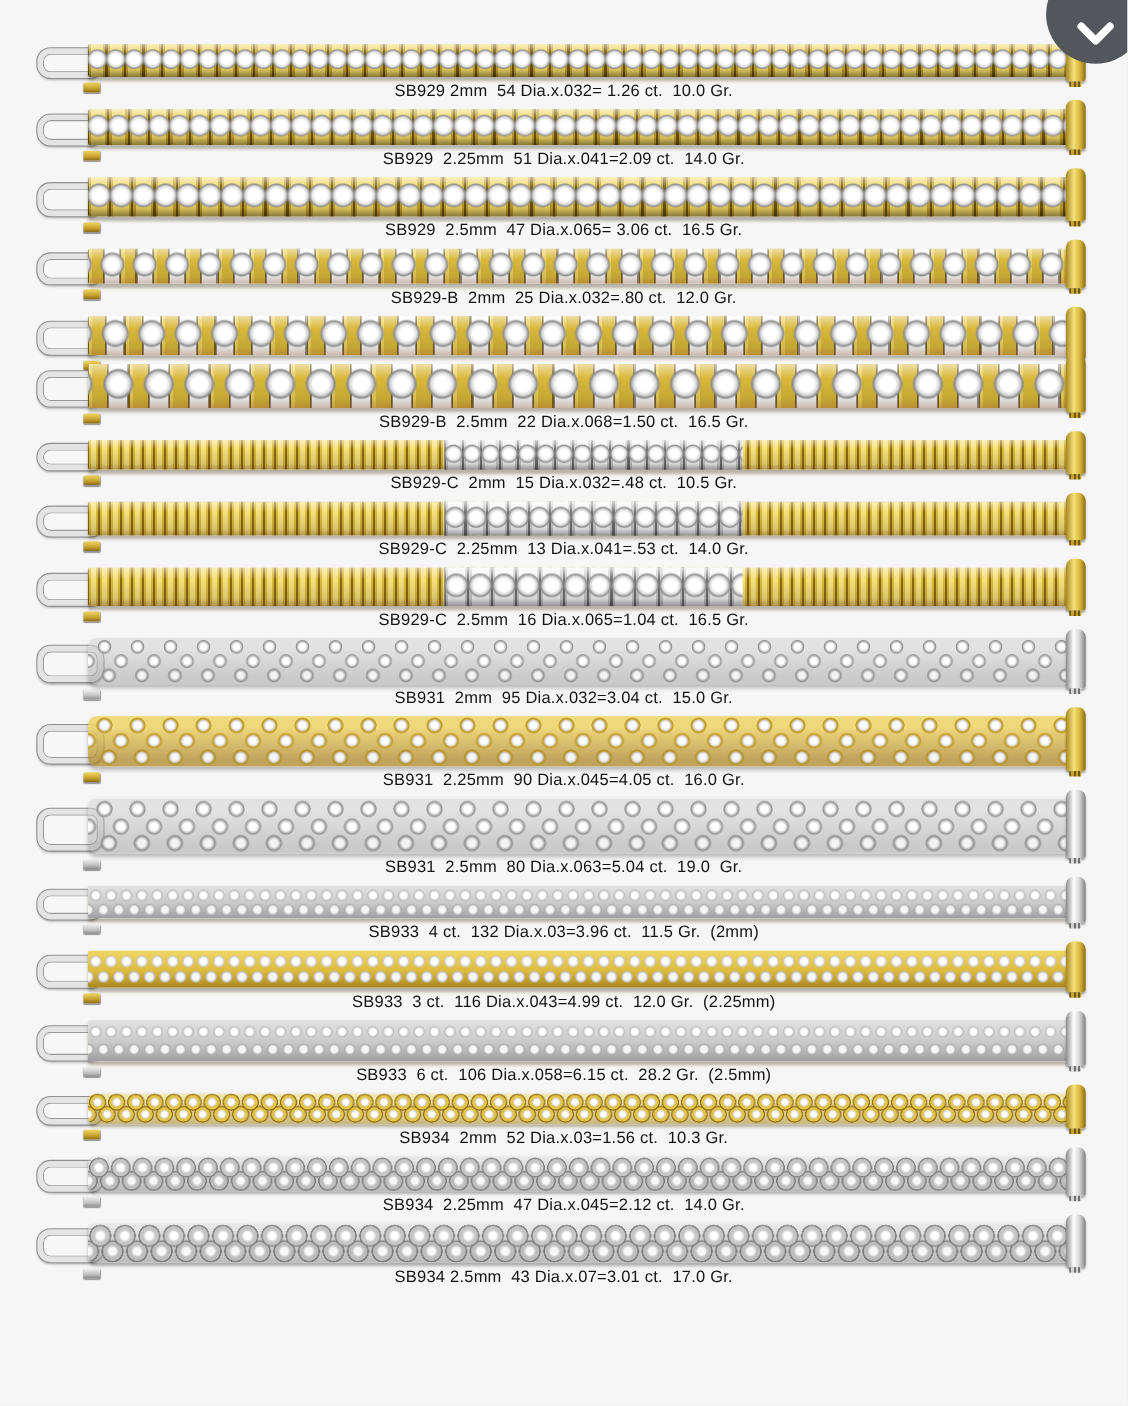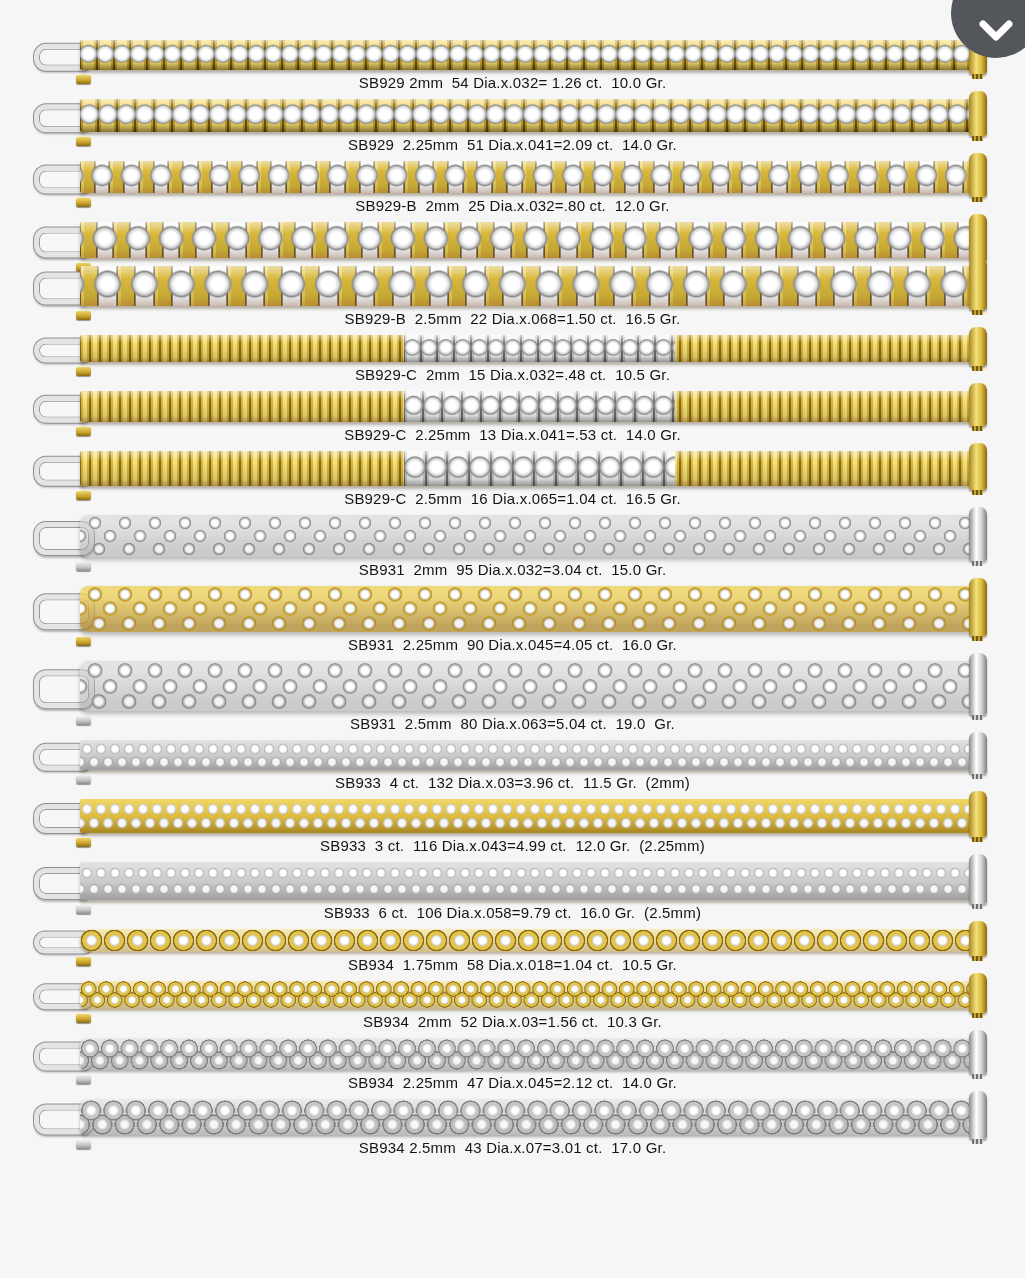--- a/index.html
+++ b/index.html
@@ -249,20 +249,32 @@
         <span class="clasp-pin"></span>
         <div class="band style-square-diamond metal-gold" style="--h: 33px;">
           
         </div>
         <span class="end-box"></span>
         <span class="end-latch"></span>
       </div>
       <div class="caption">SB929  2.25mm  51 Dia.x.041=2.09 ct.  14.0 Gr.</div>
     </div>
 
+    <div class="row metal-gold">
+      <div class="bracelet" style="--h: 36px;">
+        <span class="clasp-loop"></span>
+        <span class="clasp-pin"></span>
+        <div class="band style-square-diamond metal-gold" style="--h: 36px;">
+          
+        </div>
+        <span class="end-box"></span>
+        <span class="end-latch"></span>
+      </div>
+      <div class="caption">SB929  2.5mm  47 Dia.x.065= 3.06 ct.  16.5 Gr.</div>
+    </div>
 
     <div class="row metal-two-tone">
       <div class="bracelet" style="--h: 32px;">
         <span class="clasp-loop"></span>
         <span class="clasp-pin"></span>
         <div class="band style-bar-station metal-two-tone" style="--h: 32px;">
           
         </div>
         <span class="end-box"></span>
         <span class="end-latch"></span>
@@ -402,35 +414,23 @@
     <div class="row metal-white">
       <div class="bracelet" style="--h: 38px;">
         <span class="clasp-loop"></span>
         <span class="clasp-pin"></span>
         <div class="band style-two-row metal-white" style="--h: 38px;">
           
         </div>
         <span class="end-box"></span>
         <span class="end-latch"></span>
       </div>
-      <div class="caption">SB933  6 ct.  106 Dia.x.058=9.79 ct.  16.0 Gr.  (2.5mm)</div>
-    </div>
-
-    <div class="row metal-gold">
-      <div class="bracelet" style="--h: 23px;">
-        <span class="clasp-loop"></span>
-        <span class="clasp-pin"></span>
-        <div class="band style-flower metal-gold" style="--h: 23px;">
-          
-        </div>
-        <span class="end-box"></span>
-        <span class="end-latch"></span>
-      </div>
-      <div class="caption">SB934  1.75mm  58 Dia.x.018=1.04 ct.  10.5 Gr.</div>
-    </div>
+      <div class="caption">SB933  6 ct.  106 Dia.x.058=6.15 ct.  28.2 Gr.  (2.5mm)</div>
+    </div>
+
 
     <div class="row metal-gold">
       <div class="bracelet" style="--h: 28px;">
         <span class="clasp-loop"></span>
         <span class="clasp-pin"></span>
         <div class="band style-flower2 metal-gold" style="--h: 28px;">
           
         </div>
         <span class="end-box"></span>
         <span class="end-latch"></span>

